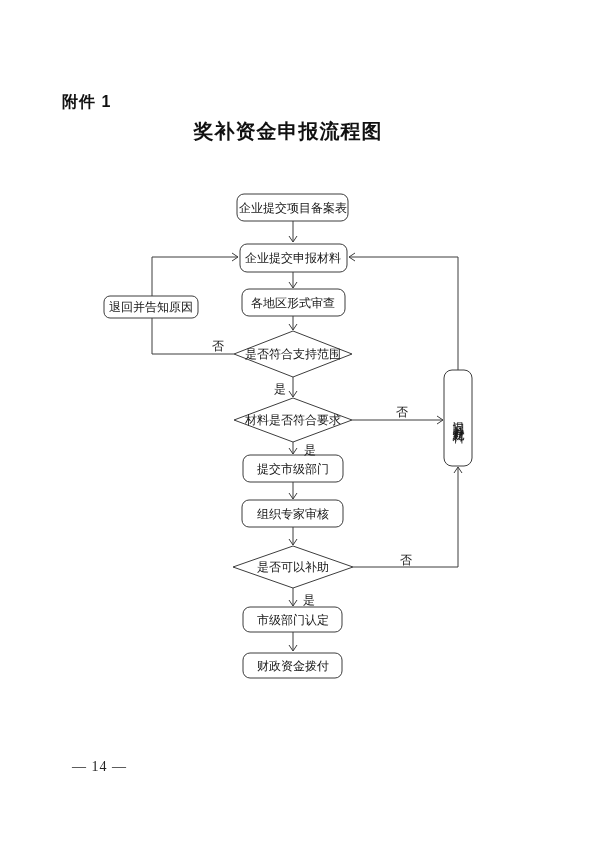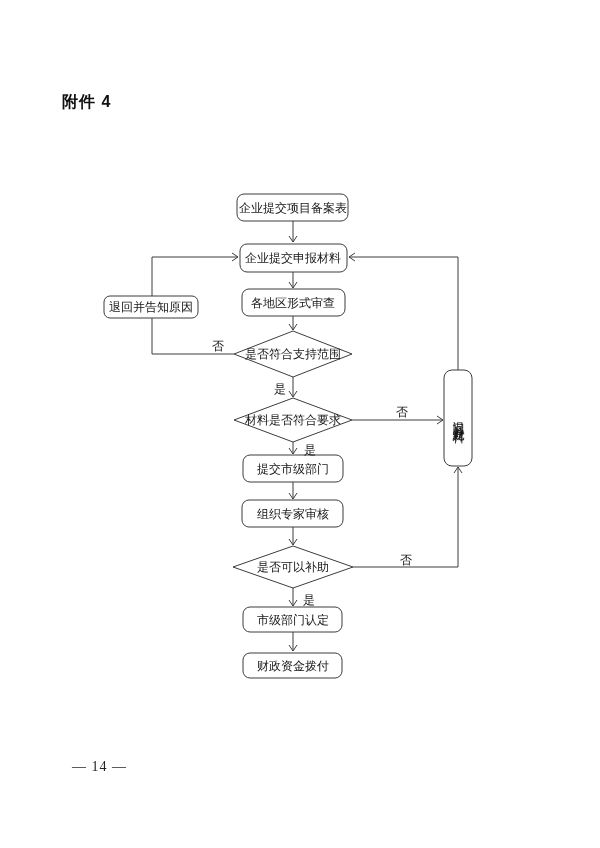--- a/index.html
+++ b/index.html
@@ -168,18 +168,19 @@
     <text class="branch" x="218" y="350" text-anchor="middle">否</text>
     <text class="branch" x="280" y="393" text-anchor="middle">是</text>
     <text class="branch" x="402" y="416" text-anchor="middle">否</text>
     <text class="branch" x="310" y="454" text-anchor="middle">是</text>
     <text class="branch" x="406" y="564" text-anchor="middle">否</text>
     <text class="branch" x="309" y="604" text-anchor="middle">是</text>
   </svg>
 
   <div class="vlabel">退回补充材料</div>
 
-  <div class="attachment-label">附件 4</div>
+  <div class="attachment-label">附件 1</div>
 
+  <div class="doc-title">奖补资金申报流程图</div>
 
   <div class="page-number">— 14 —</div>
 
 </div>
 
 </body></html>

